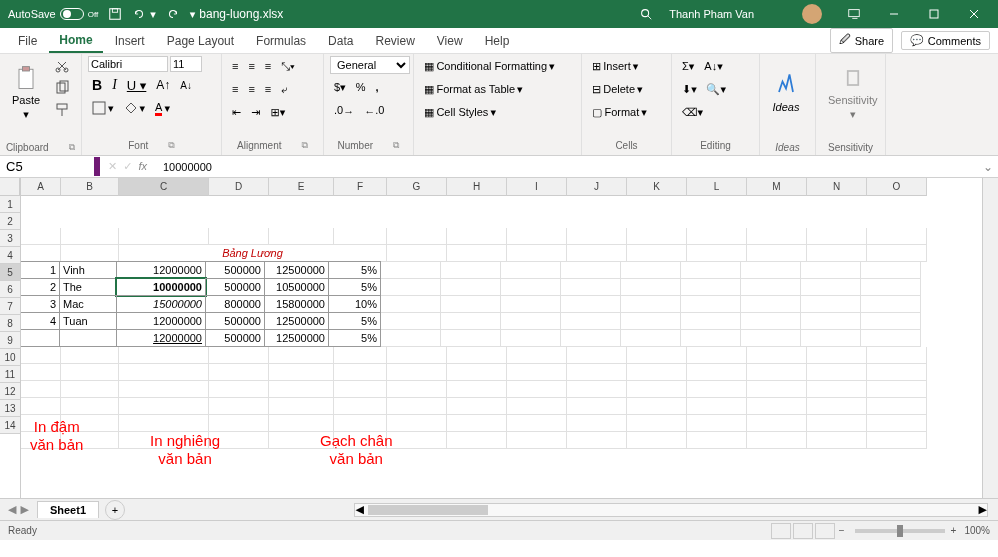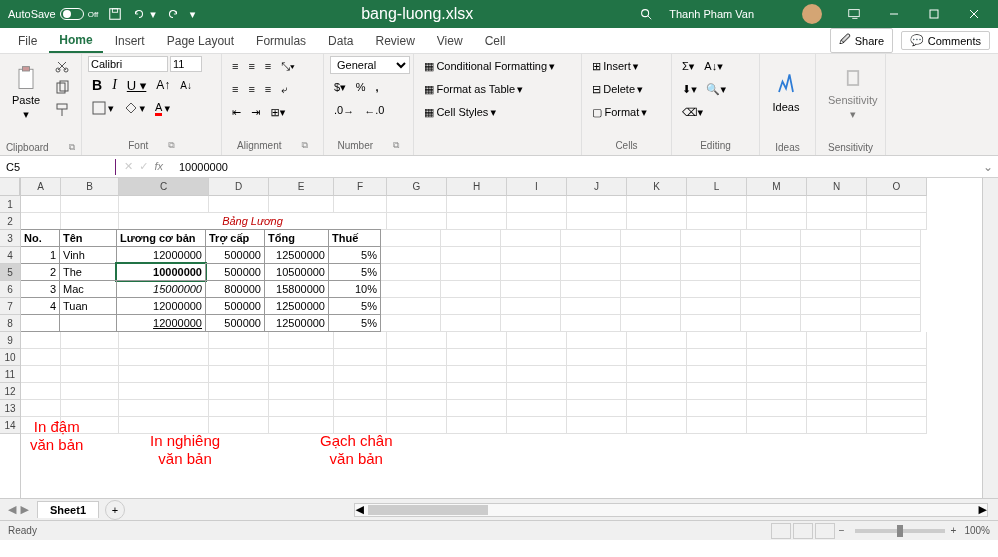--- a/index.html
+++ b/index.html
@@ -3,21 +3,21 @@
 <meta charset="utf-8">
 <style>
 * { box-sizing: border-box; margin: 0; padding: 0; font-family: 'Segoe UI', Arial, sans-serif; }
 body { background: #fff; width: 998px; height: 557px; overflow: hidden; font-size: 12px; position: relative; }
 
 .titlebar { background: #217346; height: 28px; display: flex; align-items: center; color: #fff; padding: 0 4px; }
 .titlebar .qat { display: flex; align-items: center; gap: 2px; }
 .titlebar .qat-item { padding: 2px 4px; font-size: 11px; display: flex; align-items: center; gap: 4px; }
 .titlebar .autosave-toggle { border: 1px solid #fff; border-radius: 8px; width: 24px; height: 12px; display: inline-flex; align-items: center; padding: 0 2px; }
 .titlebar .autosave-knob { width: 8px; height: 8px; background: #fff; border-radius: 50%; }
-.titlebar .filename { flex: 1; text-align: center; font-size: 16px; }
+.titlebar .filename { flex: 1; font-size: 12px; }
 .titlebar .user { display: flex; align-items: center; gap: 6px; font-size: 11px; }
 .titlebar .avatar { width: 20px; height: 20px; border-radius: 50%; background: #d4a574; }
 .titlebar .win-controls { display: flex; }
 .titlebar .win-btn { width: 40px; height: 28px; display: flex; align-items: center; justify-content: center; }
 .titlebar svg { stroke: #fff; fill: none; }
 
 .menubar { background: #fff; height: 26px; display: flex; align-items: center; border-bottom: 1px solid #e0e0e0; padding: 0 8px; gap: 2px; }
 .menubar .tab { padding: 4px 10px; font-size: 12px; color: #444; cursor: pointer; }
 .menubar .tab.active { color: #217346; font-weight: 600; border-bottom: 2px solid #217346; }
 .menubar .spacer { flex: 1; }
@@ -31,36 +31,36 @@
 .ribbon-col { display: flex; flex-direction: column; gap: 2px; align-items: center;}
 .ribbon-row { display: flex; gap: 2px; align-items: center; }
 .ribbon-btn { padding: 2px 4px; font-size: 11px; display: flex; align-items: center; gap: 2px; cursor: pointer; min-height: 20px; }
 .ribbon-btn.lg { flex-direction: column; padding: 4px 6px; height: 72px; justify-content: center;}
 .ribbon-btn.lg svg { width: 28px; height: 28px; }
 .font-select { border: 1px solid #ccc; font-size: 11px; padding: 1px 2px; background: #fff; }
 .font-name { width: 80px; }
 .font-size { width: 32px; }
 
 .namebox-bar { height: 22px; display: flex; align-items: center; border-bottom: 1px solid #d0d0d0; background: #fff; }
-.namebox { width: 116px; border-right: 1px solid #701a75; padding: 2px 6px; font-size: 11px; }
+.namebox { width: 100px; border-right: 6px solid #701a75; padding: 2px 6px; font-size: 13px; }
 .formula-btns { padding: 0 8px; display: flex; gap: 6px; color: #888; font-size: 11px;}
 .formula-input { flex: 1; padding: 2px 8px; font-size: 11px; }
 .formula-expand { width: 20px; text-align: center; color: #888; }
 
 .sheet-area { display: flex; height: 320px; }
 .row-headers { display: flex; flex-direction: column; border-right: 1px solid #ccc; }
 .corner { width: 20px; height: 18px; background: #f0f0f0; border-bottom: 1px solid #ccc; border-right: 1px solid #ccc; }
 .row-hdr { width: 20px; height: 17px; background: #f0f0f0; border-bottom: 1px solid #d0d0d0; font-size: 10px; text-align: center; line-height: 17px; color: #444; }
 .row-hdr.sel { background: #d3d3d3; }
 .col-headers { display: flex; height: 18px; }
 .col-hdr { background: #f0f0f0; border-right: 1px solid #d0d0d0; border-bottom: 1px solid #ccc; font-size: 10px; text-align: center; line-height: 18px; color: #444; }
 .col-hdr.sel { background: #d3d3d3; }
 .cw-A { width: 40px; } .cw-B { width: 58px; } .cw-C { width: 90px; } .cw-D { width: 60px; } .cw-E { width: 65px; } .cw-F { width: 53px; }
 .cw-rest { width: 60px; }
-.grid-rows { display: flex; flex-direction: column; }
+.grid-rows { display: flex; flex-direction: column; margin-top: 32px; }
 .grid-row { display: flex; height: 17px; }
 .cell { border-right: 1px solid #e0e0e0; border-bottom: 1px solid #e0e0e0; font-size: 11px; padding: 0 3px; line-height: 16px; overflow: hidden; white-space: nowrap; }
 .cell.b-all { border: 1px solid #999; margin: -1px 0 0 -1px;}
 .cell.ra { text-align: right; }
 .cell.bold { font-weight: bold; }
 .cell.italic { font-style: italic; }
 .cell.underline { text-decoration: underline; }
 .cell.title { color: #c00000; font-style: italic; text-align: center;}
 .cell.selected { outline: 2px solid #217346; outline-offset: -1px; background: #fff;}
 
@@ -152,21 +152,21 @@
 
 <div class="menubar">
   <div class="tab">File</div>
   <div class="tab active">Home</div>
   <div class="tab">Insert</div>
   <div class="tab">Page Layout</div>
   <div class="tab">Formulas</div>
   <div class="tab">Data</div>
   <div class="tab">Review</div>
   <div class="tab">View</div>
-  <div class="tab">Cell</div>
+  <div class="tab">Help</div>
   <div class="spacer"></div>
   <div class="share-btn">🖉 <span>Share</span></div>
   <div class="comments-btn" style="margin-left:6px;">💬 <span>Comments</span></div>
 </div>
 
 <div class="ribbon">
   <div class="ribbon-group" style="width:82px;">
     <div class="ribbon-body">
       <div class="ribbon-btn lg">
         <svg viewBox="0 0 32 32">
@@ -312,21 +312,21 @@
         </div>
       <div class="ribbon-row">
           <div class="ribbon-btn">⌫▾</div>
         </div>
     </div>
     <div class="ribbon-group-label">
         <span>Editing</span>
       </div>
   </div>
 
-  <div class="ribbon-group" style="width:56px;">
+  <div class="ribbon-group" style="width:56px;font-style:italic;">
     <div class="ribbon-body">
         <div class="ribbon-btn lg">
           <svg viewBox="0 0 32 32" stroke="#2d7cd6" fill="none" stroke-width="2">
             <path d="M8 24l4-12 4 8 4-16 4 20"></path>
           </svg>
           <span>Ideas</span>
         </div>
       </div>
     <div class="ribbon-group-label">
         <span>Ideas</span>
@@ -418,37 +418,20 @@
           <div class="cell cw-rest"></div>
           <div class="cell cw-rest"></div>
           <div class="cell cw-rest"></div>
           <div class="cell cw-rest"></div>
           <div class="cell cw-rest"></div>
           <div class="cell cw-rest"></div>
           <div class="cell cw-rest"></div>
           <div class="cell cw-rest"></div>
         </div>
       <div class="grid-row">
-          <div class="cell b-all bold cw-A">No.</div>
-          <div class="cell b-all bold cw-B">Tên</div>
-          <div class="cell b-all bold cw-C">Lương cơ bản</div>
-          <div class="cell b-all bold cw-D">Trợ cấp</div>
-          <div class="cell b-all bold cw-E">Tổng</div>
-          <div class="cell b-all bold cw-F">Thuế</div>
-          <div class="cell cw-rest"></div>
-          <div class="cell cw-rest"></div>
-          <div class="cell cw-rest"></div>
-          <div class="cell cw-rest"></div>
-          <div class="cell cw-rest"></div>
-          <div class="cell cw-rest"></div>
-          <div class="cell cw-rest"></div>
-          <div class="cell cw-rest"></div>
-          <div class="cell cw-rest"></div>
-        </div>
-      <div class="grid-row">
           <div class="cell b-all ra cw-A">1</div>
           <div class="cell b-all cw-B">Vinh</div>
           <div class="cell b-all ra cw-C">12000000</div>
           <div class="cell b-all ra cw-D">500000</div>
           <div class="cell b-all ra cw-E">12500000</div>
           <div class="cell b-all ra cw-F">5%</div>
           <div class="cell cw-rest"></div>
           <div class="cell cw-rest"></div>
           <div class="cell cw-rest"></div>
           <div class="cell cw-rest"></div>

